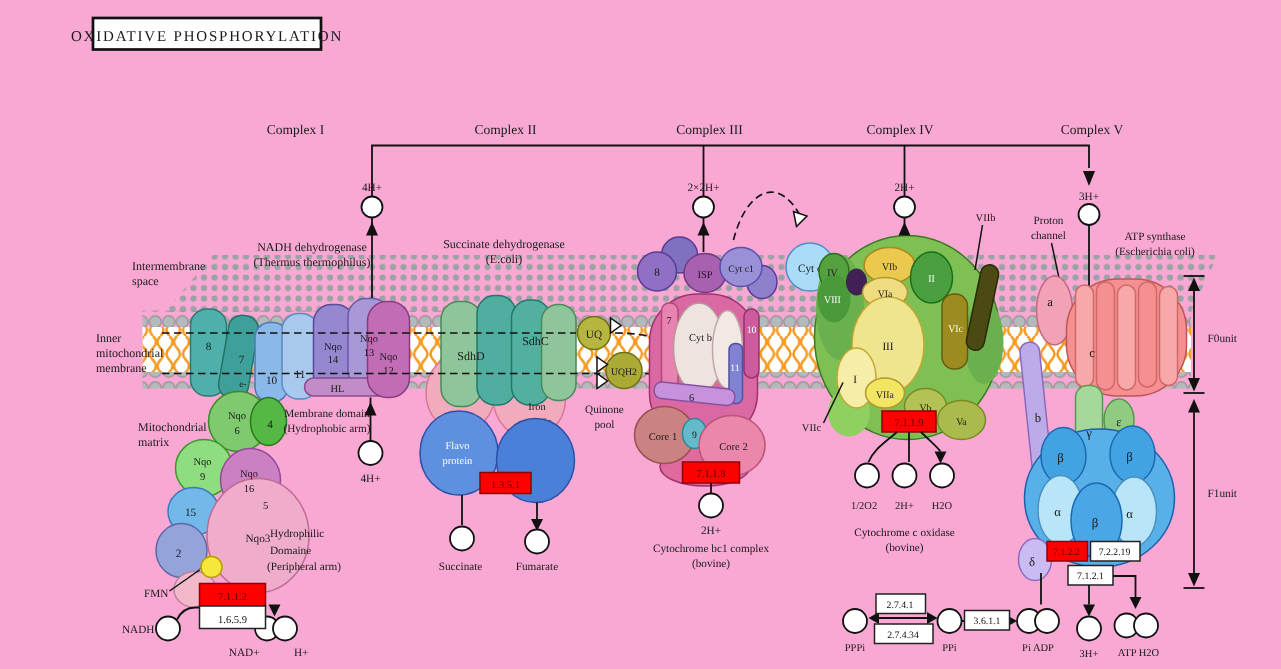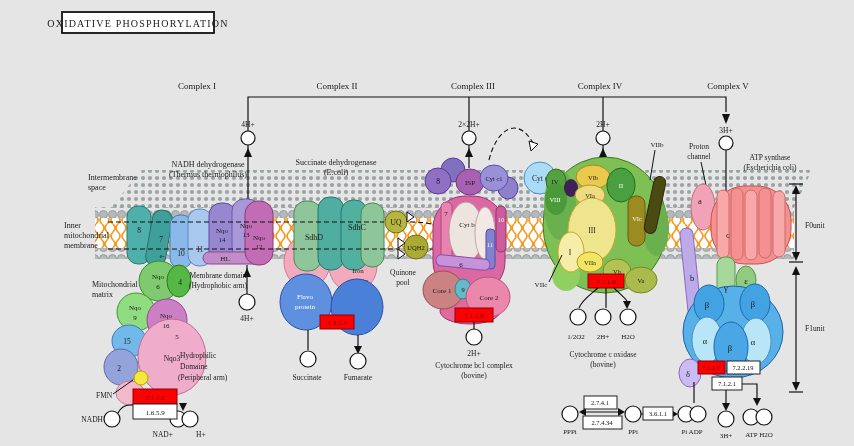--- a/index.html
+++ b/index.html
@@ -1,16 +1,16 @@
 <!DOCTYPE html>
 <html><head>
 <meta charset="utf-8">
 <style>
   html,body{margin:0;padding:0;background:#fff;}
-  #stage{position:relative;width:854px;height:446px;background:#e5e5e5;overflow:hidden;}
+  #stage{position:relative;width:854px;height:446px;background:#f9a8d4;overflow:hidden;}
   svg{position:absolute;left:0;top:0;}
   text{font-family:"Liberation Serif",serif;fill:#1a1a1a;}
   .mid{text-anchor:middle;}
   .end{text-anchor:end;}
   .t65{font-size:6.5px;} .t7{font-size:7px;} .t75{font-size:7.5px;}
   .t8{font-size:8px;} .t85{font-size:8.5px;} .t9{font-size:9px;}
   .title-t{font-size:10px;letter-spacing:1.2px;}
   .wt{fill:#fff;}
   .ln{stroke:#111;stroke-width:1.2;fill:none;}
   .lnth{stroke:#111;stroke-width:1;fill:none;}

